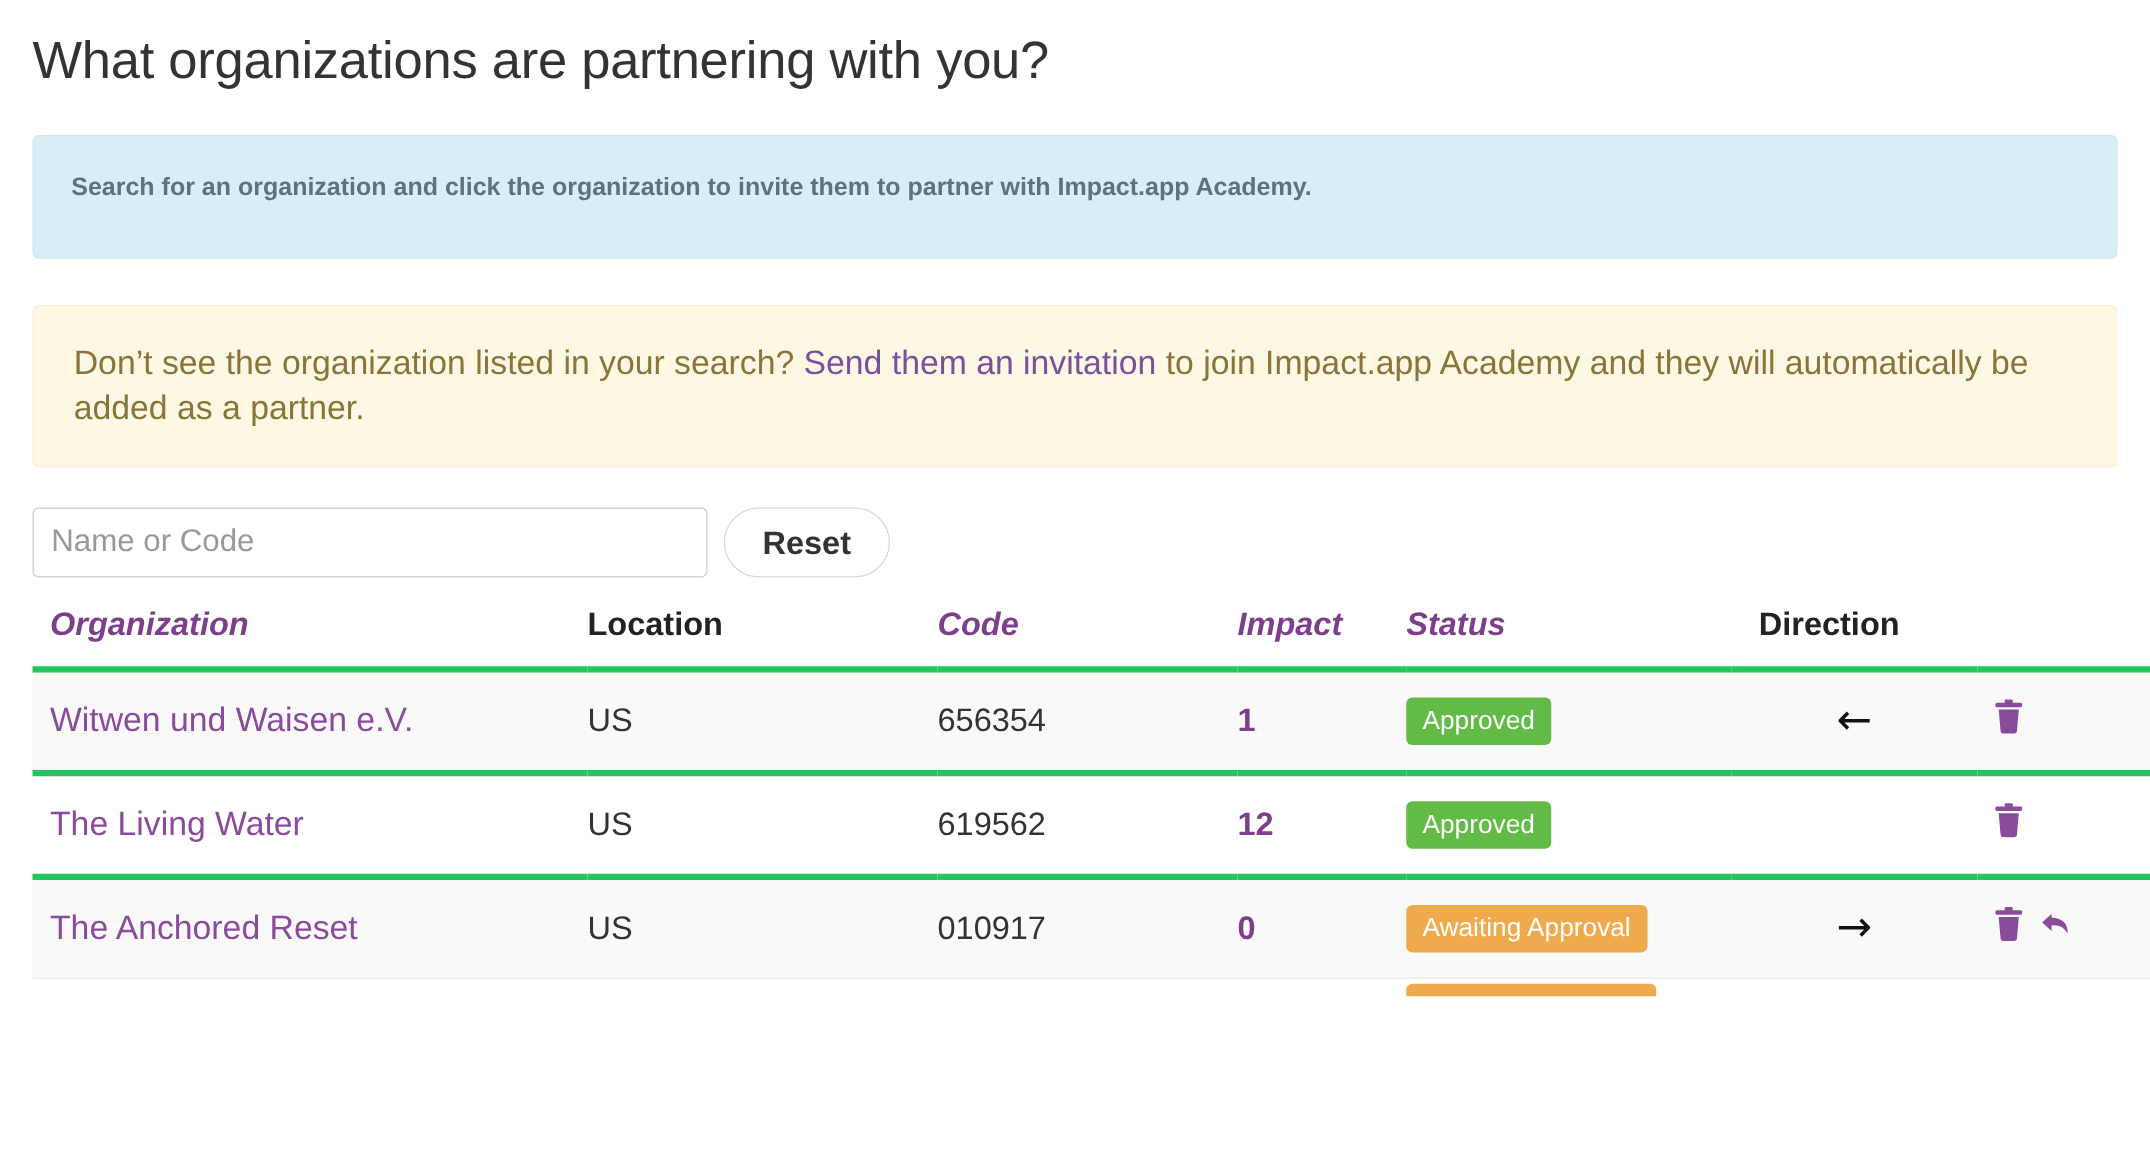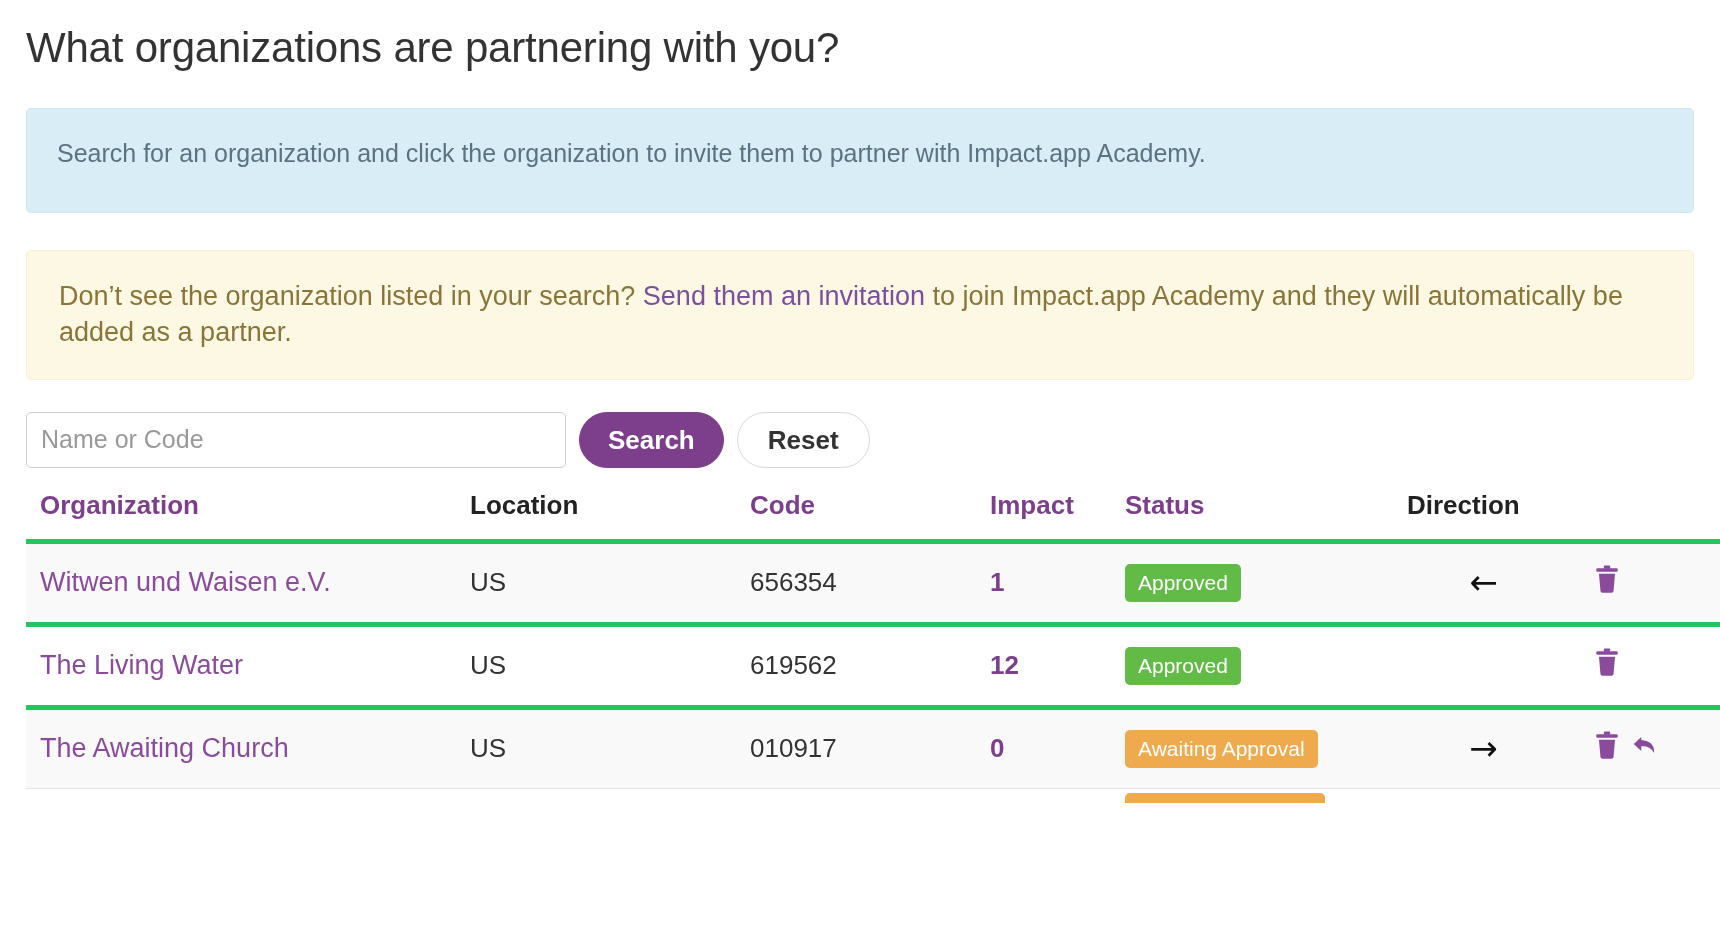--- a/index.html
+++ b/index.html
@@ -37,24 +37,25 @@
   
   .panel-info {
     margin-top: 33px;
     background: #d9edf7;
     border: 1px solid #cfe6f2;
     border-radius: 5px;
     padding: 29px 30px 28px 30px;
     box-sizing: border-box;
   }
   .panel-info-text {
-    font-size: 25px;
+    font-size: 20px;
     color: #5b7281;
     line-height: 1.2;
     margin: 0 0 16px 0;
+    font-weight: bold;
   }
   .org-search-input {
     width: 760px;
     height: 56px;
     box-sizing: border-box;
     border: 1px solid #cccccc;
     border-radius: 5px;
     background: #ffffff;
     font-size: 25px;
     font-family: "Liberation Sans", sans-serif;
@@ -139,21 +140,21 @@
     border-collapse: collapse;
     table-layout: fixed;
   }
   .table th {
     text-align: left;
     font-size: 26px;
     font-weight: bold;
     padding: 0 0 18px 0;
     vertical-align: bottom;
   }
-  .th-link { color: #7d3f8c; cursor: pointer; }
+  .th-link { color: #7d3f8c; cursor: pointer; font-style: italic; }
   .th-plain { color: #222222; }
 
   .table td {
     font-size: 26px;
     color: #333333;
     padding: 20px 0 20px 0;
     border-top: 5px solid #22c55e;
     vertical-align: middle;
     height: 36px;
   }
@@ -236,21 +237,20 @@
   <div class="panel-info">
     <p class="panel-info-text">Search for an organization and click the organization to invite them to partner with Impact.app Academy.</p>
   </div>
 
   <div class="panel-warning">
     <p class="panel-warning-text"><span>Don’t see the organization listed in your search? </span><a class="invite-link" href="#">Send them an invitation</a><span> to join Impact.app Academy and they will automatically be added as a partner.</span></p>
   </div>
 
   <div class="filter-row">
     <input class="filter-input" type="text" placeholder="Name or Code" style="">
-    <div class="btn btn-search">Search</div>
     <div class="btn btn-reset">Reset</div>
   </div>
 
   <table class="table">
     <thead>
       <tr>
         <th class="col-org th-link">Organization</th>
         <th class="col-location th-plain">Location</th>
         <th class="col-code th-link">Code</th>
         <th class="col-impact th-link">Impact</th>
@@ -308,21 +308,21 @@
               <rect class="icon-purple" x="2" y="4" width="20" height="3.2" rx="1.2"></rect>
               <rect class="icon-purple" x="9" y="1.5" width="6" height="3" rx="1"></rect>
               <path class="icon-purple" d="M4.5 9 h15 l-1.4 16.2 a1.8 1.8 0 0 1 -1.8 1.6 h-8.6 a1.8 1.8 0 0 1 -1.8 -1.6 z"></path>
             </svg>
           </span>
         </td>
       </tr>
 
       <tr>
         <td class="col-org">
-          <a class="org-link" href="#">The Awaiting Church</a>
+          <a class="org-link" href="#">The Anchored Reset</a>
         </td>
         <td class="col-location">US</td>
         <td class="col-code">010917</td>
         <td class="col-impact">
           <span class="impact-value">0</span>
         </td>
         <td class="col-status">
           <span class="badge badge-awaiting">Awaiting Approval</span>
         </td>
         <td class="col-direction">

